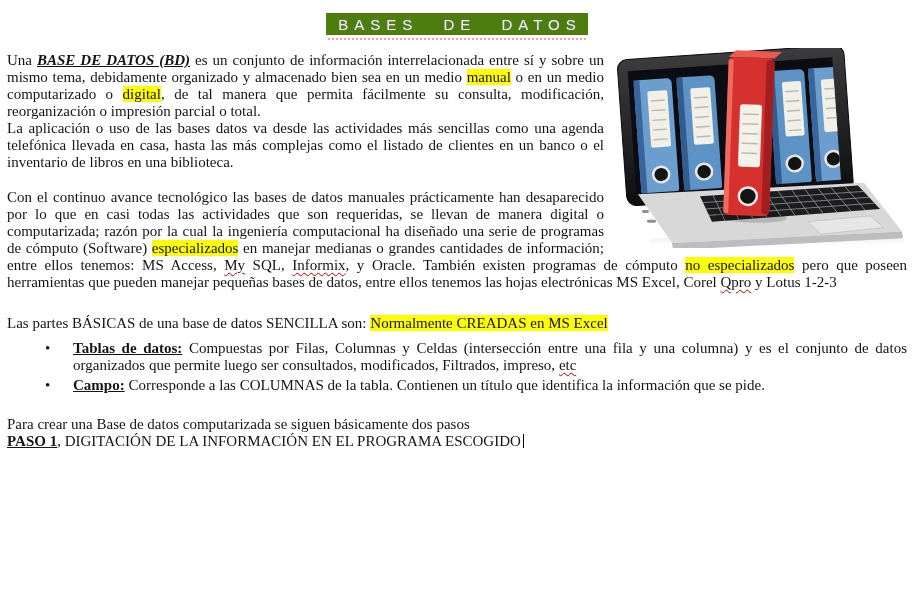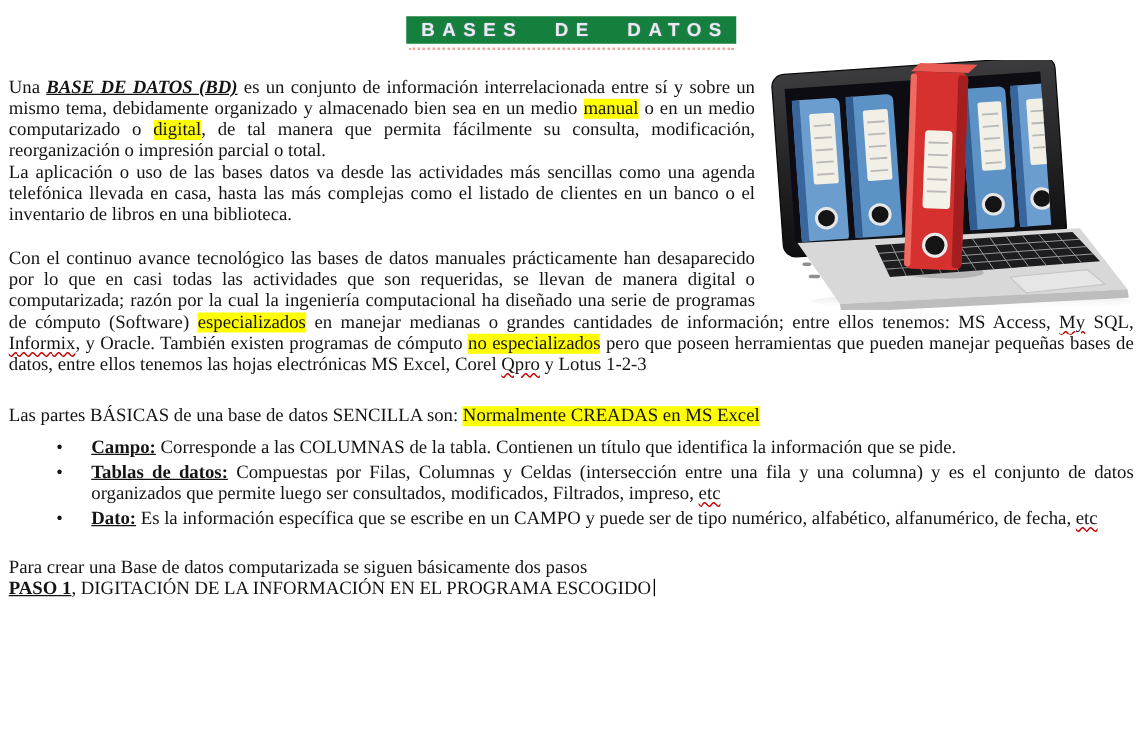--- a/index.html
+++ b/index.html
@@ -13,33 +13,33 @@
   
   .logo { position:absolute; top:3px; left:10px; font-family:"DejaVu Sans", sans-serif; font-weight:bold; color:#000; }
   .logo .l1 { font-size:18px; line-height:15px; letter-spacing:-0.5px; }
   .logo .l2 { font-size:18px; line-height:16px; margin-left:1px; letter-spacing:-0.5px; }
   .logo .l3 { font-size:13px; line-height:12px; margin-left:15px; }
 
   
   .header { text-align:center; padding-top:13px; height:33px; }
   .title {
     position:relative; display:inline-block;
-    background:#15803d; color:#e9e9f2;
-    font-family:"Liberation Sans", sans-serif; font-weight:bold; font-size:15px;
+    background:#4d7c0f; color:#e9e9f2;
+    font-family:"Liberation Sans", sans-serif; font-weight:normal; font-size:15px;
     letter-spacing:6px; word-spacing:15px;
     padding:3px 6px 2px 12px;
     text-shadow:0 0 1px #9a9ab8;
   }
   .title::after { content:""; position:absolute; left:2px; right:2px; bottom:-5px; border-bottom:2px dotted #f0a79a; }
 
   
   .photo { float:right; width:295px; height:200px; margin:2px 0 0 8px; }
 
   p { margin:0; text-align:justify; }
-  #p1 { margin-top:16px; }
+  #p1 { margin-top:6px; }
   #p3 { margin-top:18px; }
   #parts { margin-top:24px; }
   #steps-intro { margin-top:22px; text-align:left; }
   .paso { text-align:left; margin-top:0; }
   #paso1 { margin-top:24px; }
 
   ul.bullets { margin:8px 0 0 0; padding:0; }
   ul.bullets li { list-style:none; position:relative; padding-left:66px; margin:0 0 3px 0; text-align:justify; }
   ul.bullets li::before { content:"\2022"; position:absolute; left:38px; top:0; font-size:15px; }
 
@@ -138,23 +138,22 @@
 
   <p id="p1"><span>Una </span><span class="bi-u">BASE DE DATOS (BD)</span><span> es un conjunto de información interrelacionada entre sí y sobre un mismo tema, debidamente organizado y almacenado bien sea en un medio </span><span class="hl">manual</span><span> o en un medio computarizado o </span><span class="hl">digital</span><span>, de tal manera que permita fácilmente su consulta, modificación, reorganización o impresión parcial o total.</span></p>
 
   <p id="p2">La aplicación o uso de las bases datos va desde las actividades más sencillas como una agenda telefónica llevada en casa, hasta las más complejas como el listado de clientes en un banco o el inventario de libros en una biblioteca.</p>
 
   <p id="p3"><span>Con el continuo avance tecnológico las bases de datos manuales prácticamente han desaparecido por lo que en casi todas las actividades que son requeridas, se llevan de manera digital o computarizada; razón por la cual la ingeniería computacional ha diseñado una serie de programas de cómputo (Software) </span><span class="hl">especializados</span><span> en manejar medianas o grandes cantidades de información; entre ellos tenemos: MS Access, </span><span class="sq">My</span><span> SQL, </span><span class="sq">Informix</span><span>, y Oracle. También existen programas de cómputo </span><span class="hl">no especializados</span><span> pero que poseen herramientas que pueden manejar pequeñas bases de datos, entre ellos tenemos las hojas electrónicas MS Excel, Corel </span><span class="sq">Qpro</span><span> y Lotus 1-2-3</span></p>
 
   <p id="parts"><span>Las partes BÁSICAS de una base de datos SENCILLA son: </span><span class="hl">Normalmente CREADAS en MS Excel</span></p>
 
   <ul class="bullets">
+    <li><span class="lead">Tablas de datos:</span><span> Compuestas por Filas, Columnas y Celdas (intersección entre una fila y una columna) y es el conjunto de datos organizados que permite luego ser consultados, modificados, Filtrados, impreso, </span><span class="sq">etc</span></li>
     <li><span class="lead">Campo:</span><span> Corresponde a las COLUMNAS de la tabla. Contienen un título que identifica la información que se pide.</span></li>
-    <li><span class="lead">Tablas de datos:</span><span> Compuestas por Filas, Columnas y Celdas (intersección entre una fila y una columna) y es el conjunto de datos organizados que permite luego ser consultados, modificados, Filtrados, impreso, </span><span class="sq">etc</span></li>
-    <li><span class="lead">Dato:</span><span> Es la información específica que se escribe en un CAMPO y puede ser de tipo numérico, alfabético, alfanumérico, de fecha, </span><span class="sq">etc</span></li>
   </ul>
 
   <p id="steps-intro">Para crear una Base de datos computarizada se siguen básicamente dos pasos</p>
 
 
   <p id="paso2" class="paso"><span class="lead">PASO 1</span><span>, DIGITACIÓN DE LA INFORMACIÓN EN EL PROGRAMA ESCOGIDO</span><span class="caret"></span></p>
 
 </div>
 
 </body></html>

